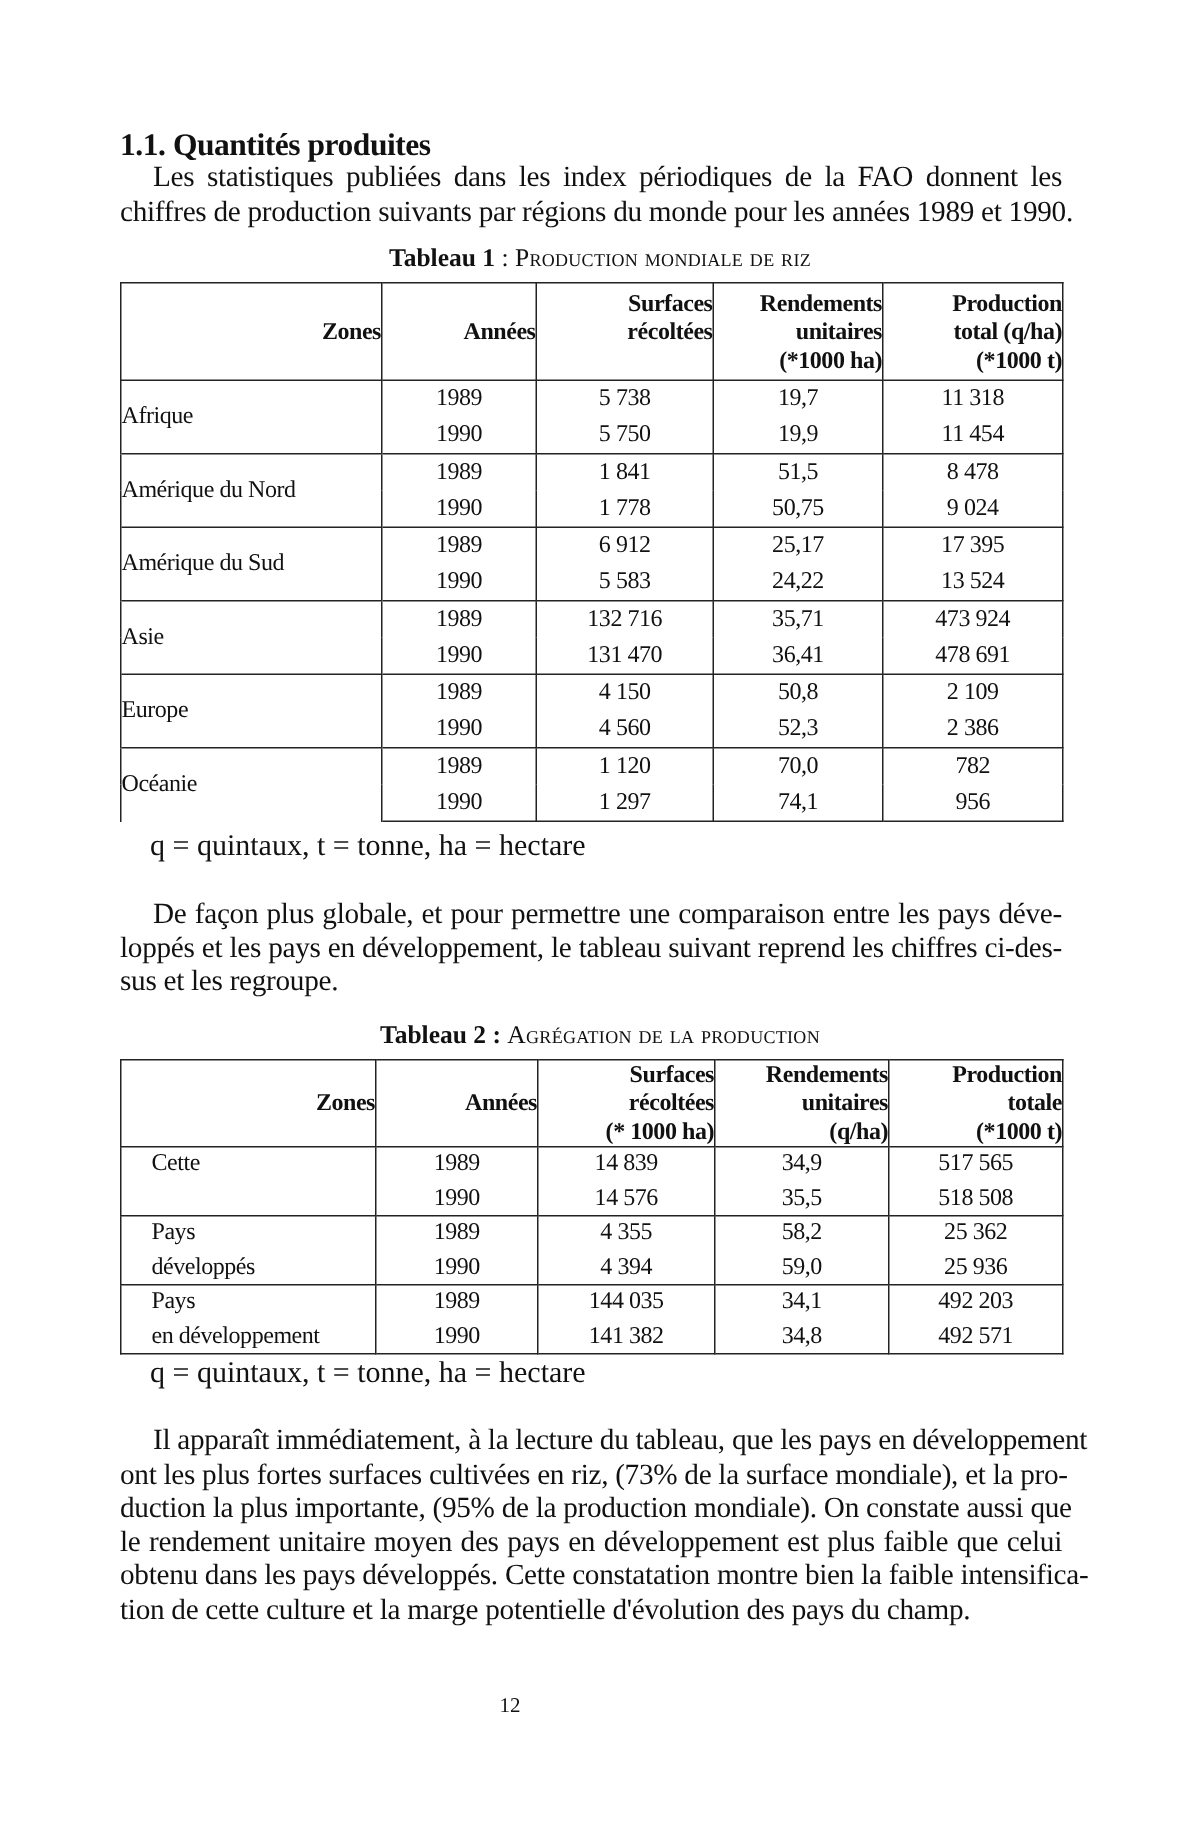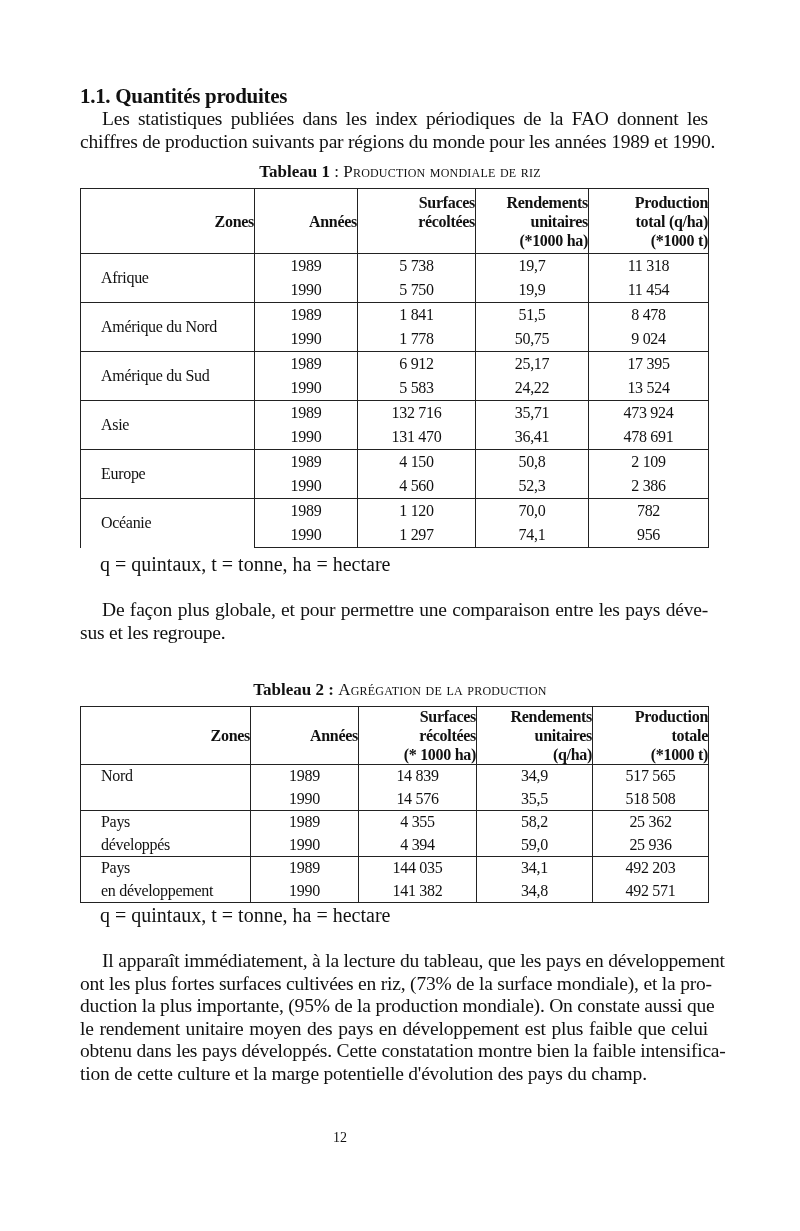--- a/index.html
+++ b/index.html
@@ -70,21 +70,20 @@
     table.data th {
       font-weight: bold;
       line-height: 19px;
       text-align: right;
       vertical-align: middle;
       border-top: 1.3px solid #222;
       border-bottom: 1.3px solid #222;
     }
     table.data td.zone {
       text-align: left;
-      padding-left: 20px;
       vertical-align: middle;
     }
     table.data td.num {
       text-align: center;
       vertical-align: middle;
     }
     table.data tr.grp-first td { border-top: 1.2px solid #222; }
     table.data tr.grp-last td { border-bottom: 1.2px solid #222; }
 
     #t1 { left: 80px; top: 188px; width: 628px; }
@@ -237,20 +236,21 @@
       <td class="num">74,1</td>
       <td class="num">956</td>
     </tr>
   </tbody>
 </table>
 
 <div class="abs legend-note" style="top:553px;">q = quintaux, t = tonne, ha = hectare</div>
 
 <div class="abs para" style="top:599px;">
   <span class="line indent">De façon plus globale, et pour permettre une comparaison entre les pays déve-</span>
+  <span class="line">loppés et les pays en développement, le tableau suivant reprend les chiffres ci-des-</span>
   <span class="line last">sus et les regroupe.</span>
 </div>
 
 <div class="abs table-caption" style="top:680px;">
   <span class="cap-label">Tableau 2 :</span><span> </span><span class="cap-title">Agrégation de la production</span>
 </div>
 
 <table class="data" id="t2">
   <colgroup>
     <col style="width:170px">
@@ -276,21 +276,21 @@
       <th>
         <div>Production</div>
         <div>totale</div>
         <div>(*1000 t)</div>
       </th>
     </tr>
   </thead>
   <tbody>
 
     <tr class="grp-first">
-      <td class="zone">Nord</td>
+      <td class="zone">Cette</td>
       <td class="num">1989</td>
       <td class="num">14 839</td>
       <td class="num">34,9</td>
       <td class="num">517 565</td>
     </tr>
     <tr class="grp-last">
       <td class="zone"></td>
       <td class="num">1990</td>
       <td class="num">14 576</td>
       <td class="num">35,5</td>

